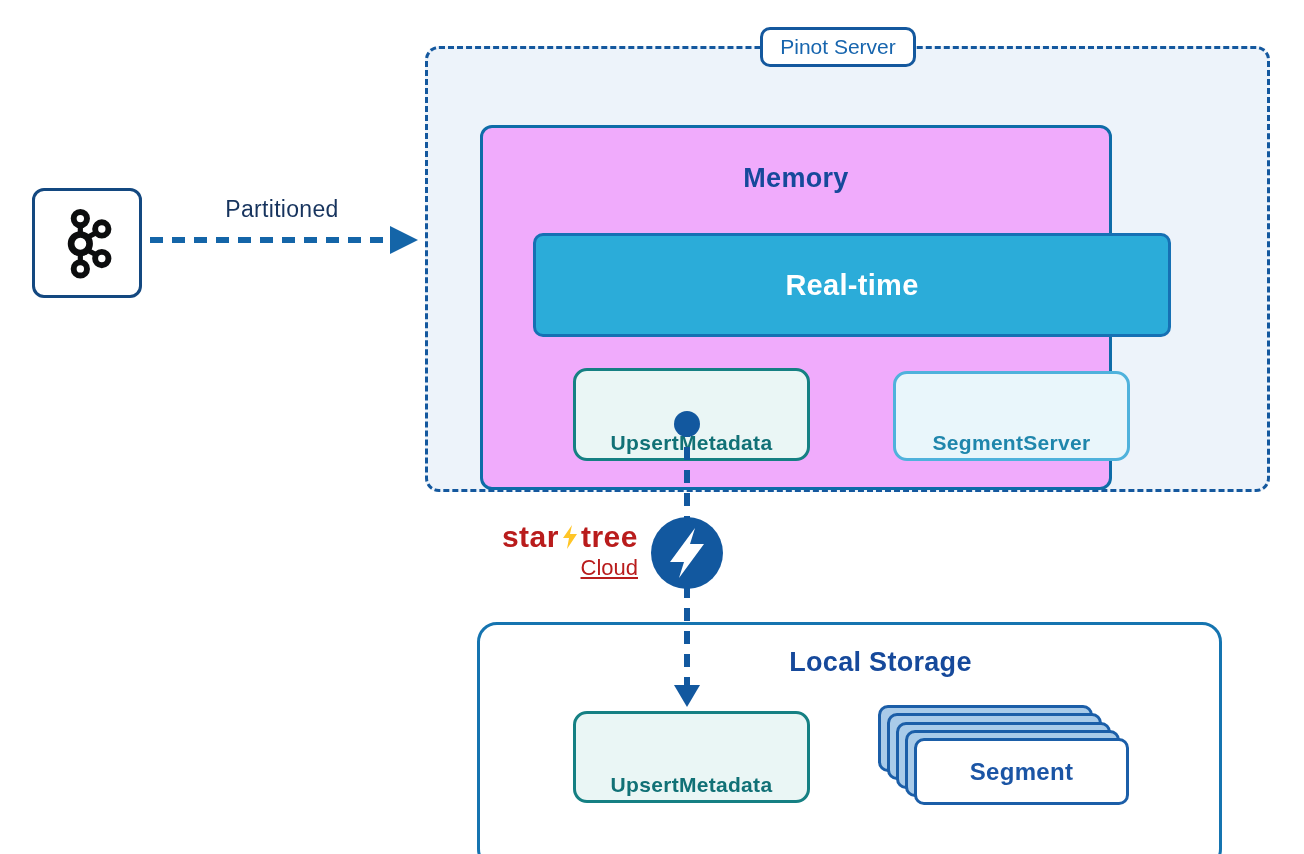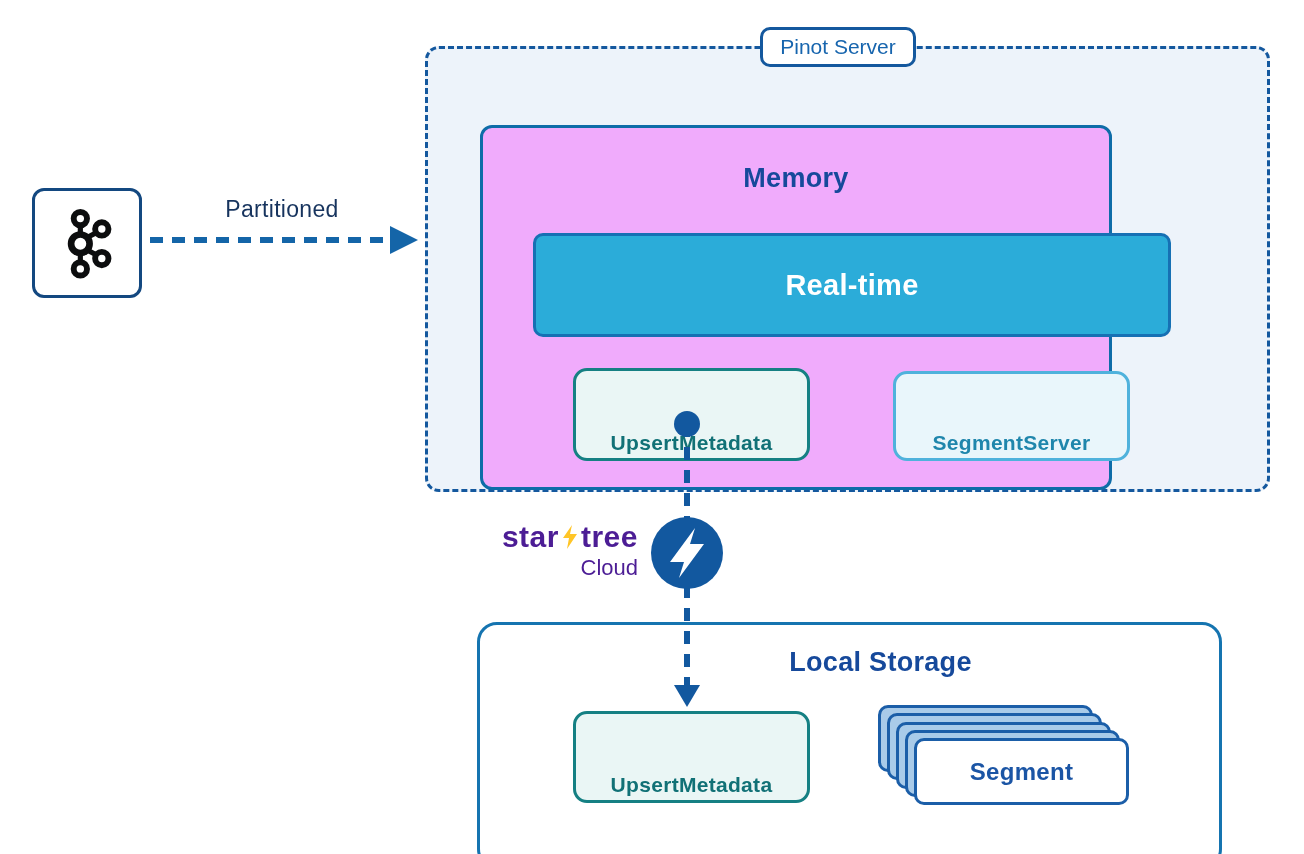--- a/index.html
+++ b/index.html
@@ -80,27 +80,27 @@
   .bitmap-box { left: 410px; top: 243px; width: 237px; height: 90px;
     background: #E9F6FB; border: 3px solid #4FB2DC; color: #1F86AC; }
   
   .overlay {
     position: absolute; left: 0; top: 0; width: 1304px; height: 854px;
     pointer-events: none; z-index: 5;
   }
   
   .startree {
     position: absolute; left: 430px; top: 520px; width: 208px;
-    text-align: right; z-index: 6; color: #4c1d95;
+    text-align: right; z-index: 6; color: #b91c1c;
   }
   .startree .wordmark {
     font-size: 30px; font-weight: bold; letter-spacing: 0.5px;
     display: flex; align-items: center; justify-content: flex-end; gap: 1px;
   }
-  .startree .cloud { font-size: 22px; font-weight: 500; margin-top: 1px; }
+  .startree .cloud { font-size: 22px; font-weight: 500; margin-top: 1px; text-decoration: underline; }
   
   .local-box {
     position: absolute; left: 477px; top: 622px;
     width: 745px; height: 247px;
     background: #ffffff;
     border: 3px solid #1574B0;
     border-radius: 20px;
     padding-left: 31px;
   }
   .local-box .section-title { top: 22px; }

